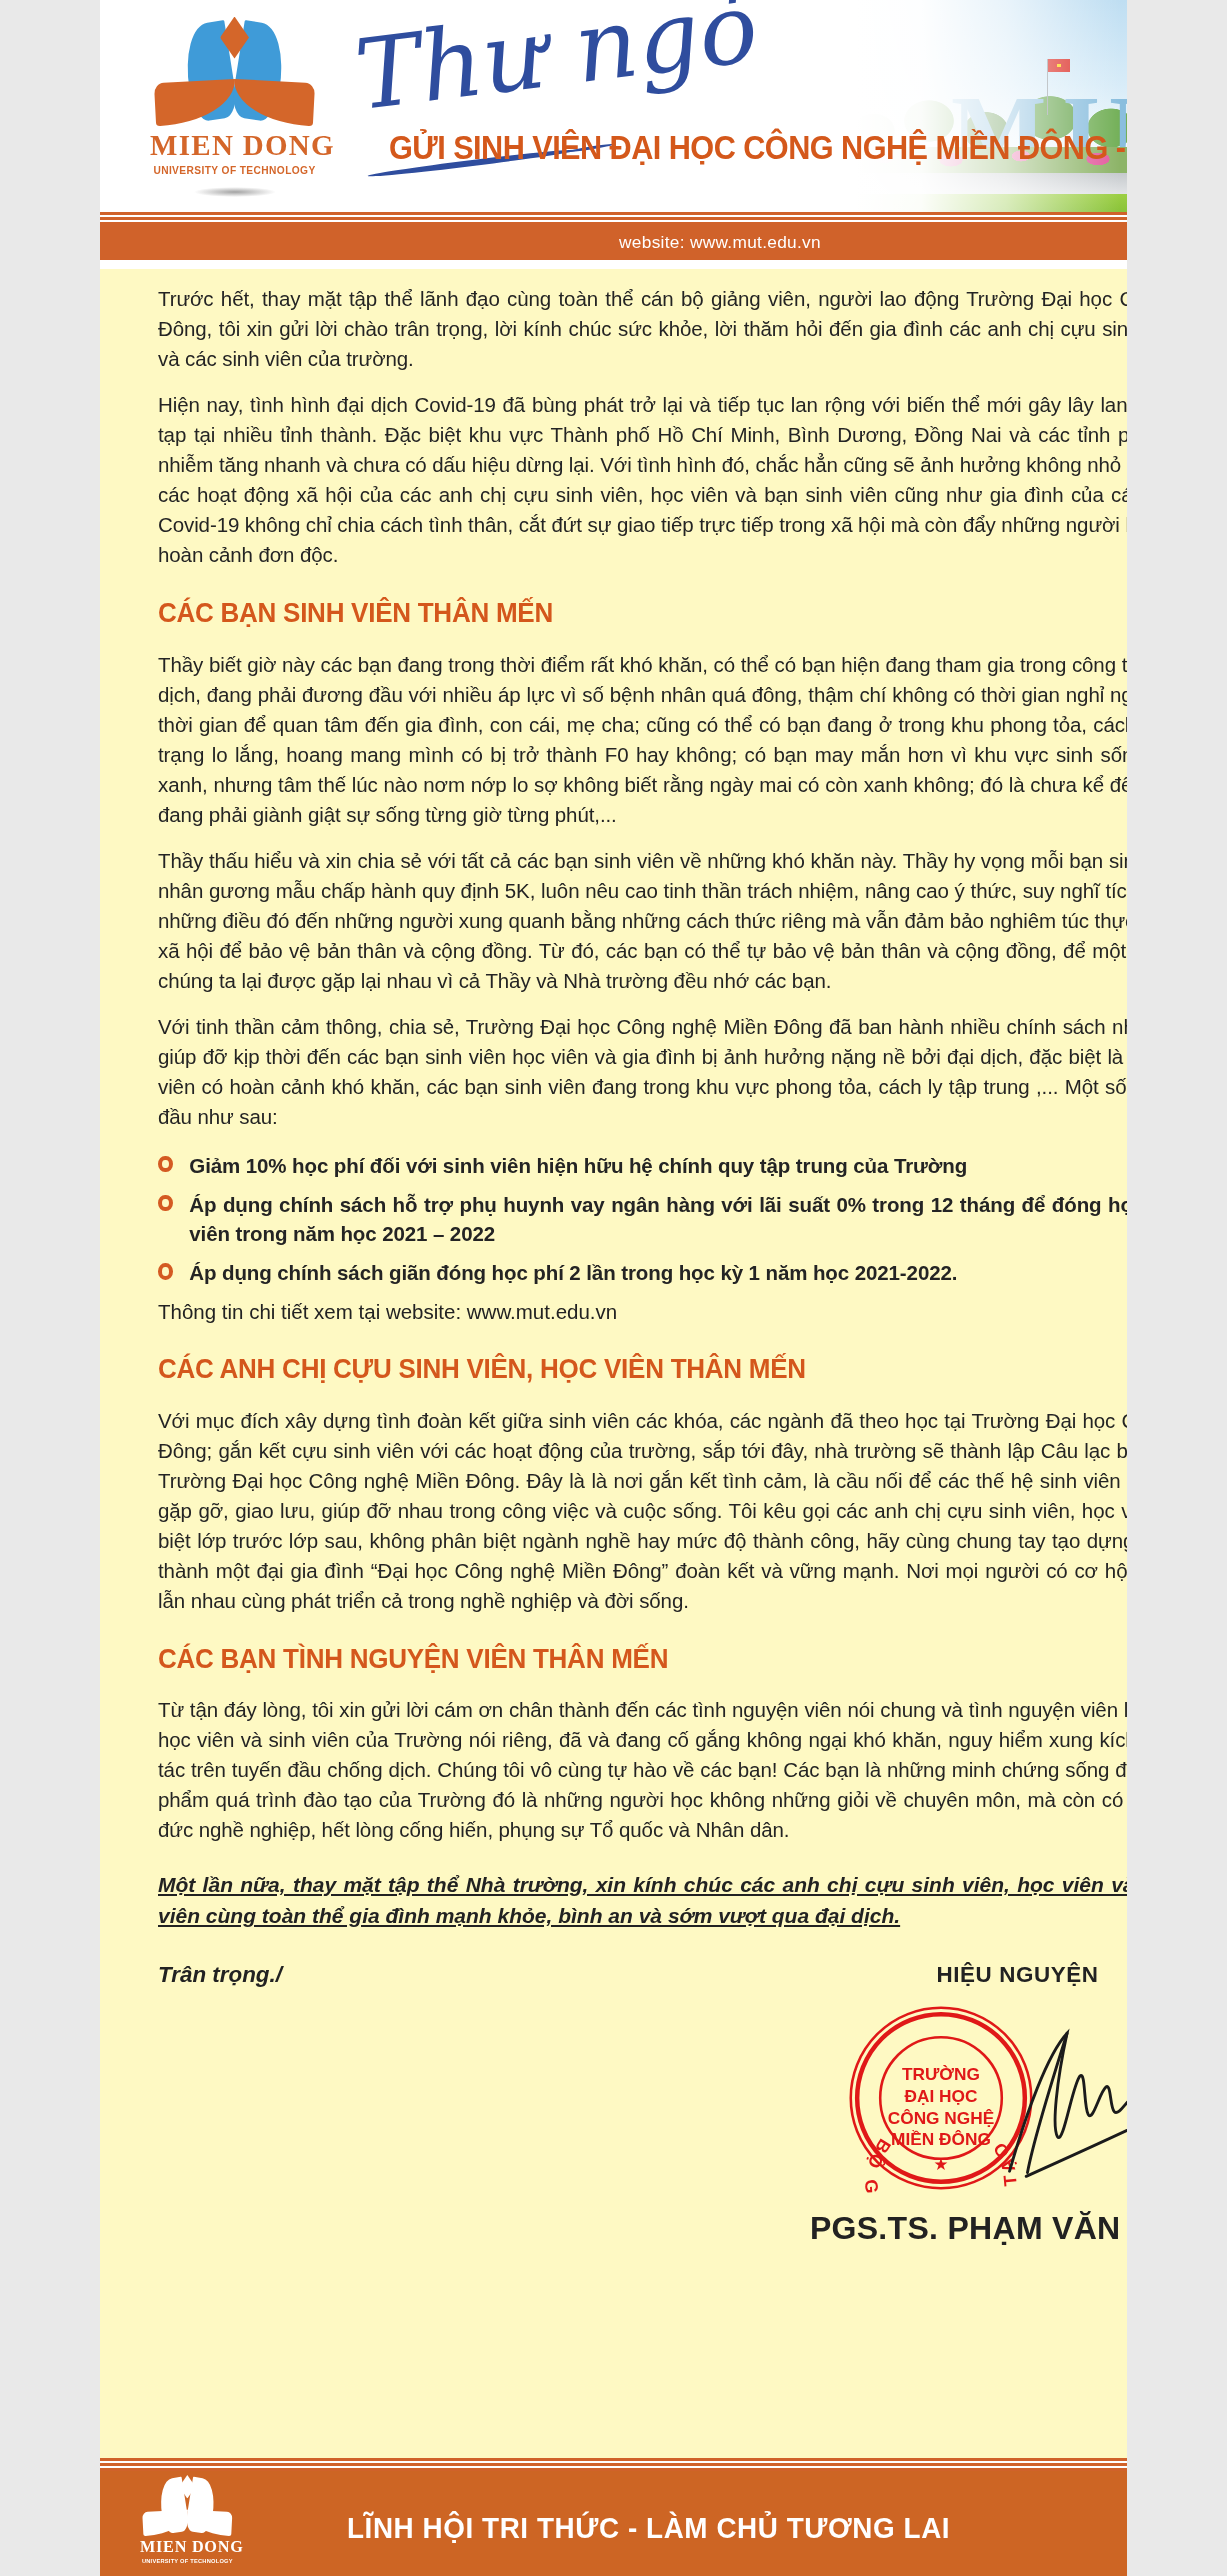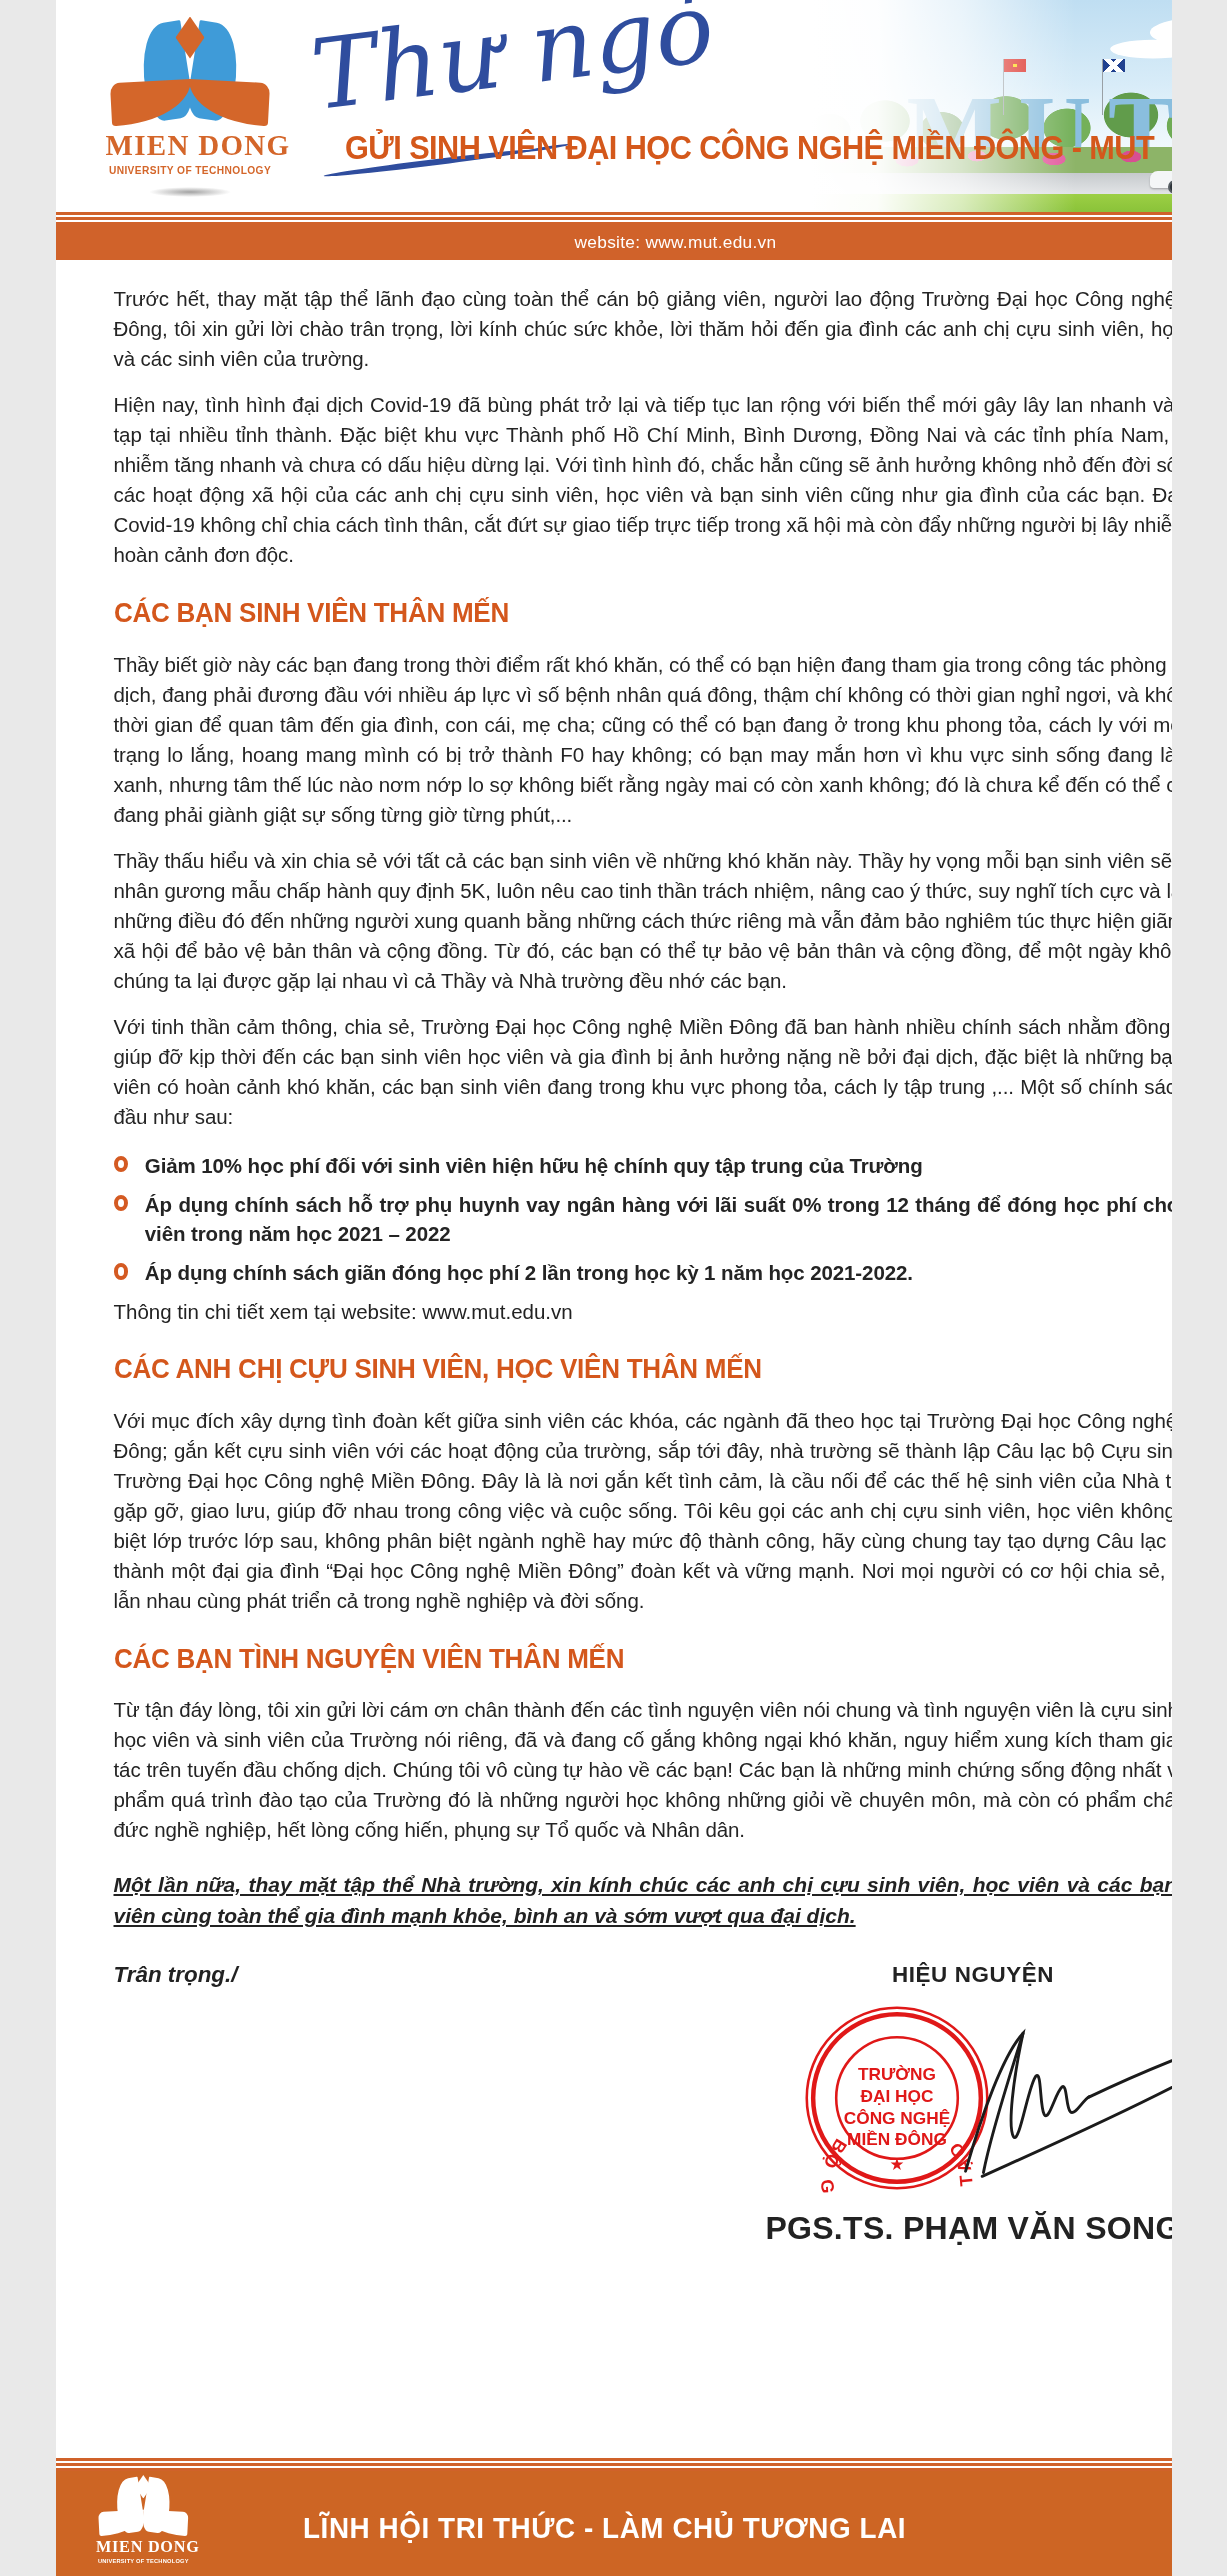--- a/index.html
+++ b/index.html
@@ -1,19 +1,19 @@
 <!DOCTYPE html>
 <html style="font-size:10.2px"><head>
 <meta charset="utf-8">
 <style>
   * { margin:0; padding:0; box-sizing:border-box; }
   html,body { background:#e9e9e9; }
   .page {
-    position:relative; width:1116px; height:2576px; margin:0 auto;
-    background:#ffffff; overflow:hidden;
+    position:relative; width:1027px; height:2576px; margin:0 auto;
+    background:#fef9c3; overflow:hidden;
     font-family:"Liberation Sans", sans-serif; color:#222;
   }
 
   
   .banner { position:absolute; left:0; top:0; width:1228px; height:269px; background:#fff; }
 
   .campus { position:absolute; right:0; top:0; width:473px; height:224px; overflow:hidden; }
   .campus .sky { position:absolute; inset:0;
     background:linear-gradient(180deg,#bfdef2 0%,#d8ecf8 38%,#eef7fc 62%,#fbfdfe 80%); }
   .campus .cloud { position:absolute; right:38px; top:18px; width:96px; height:29px; background:#fff;

